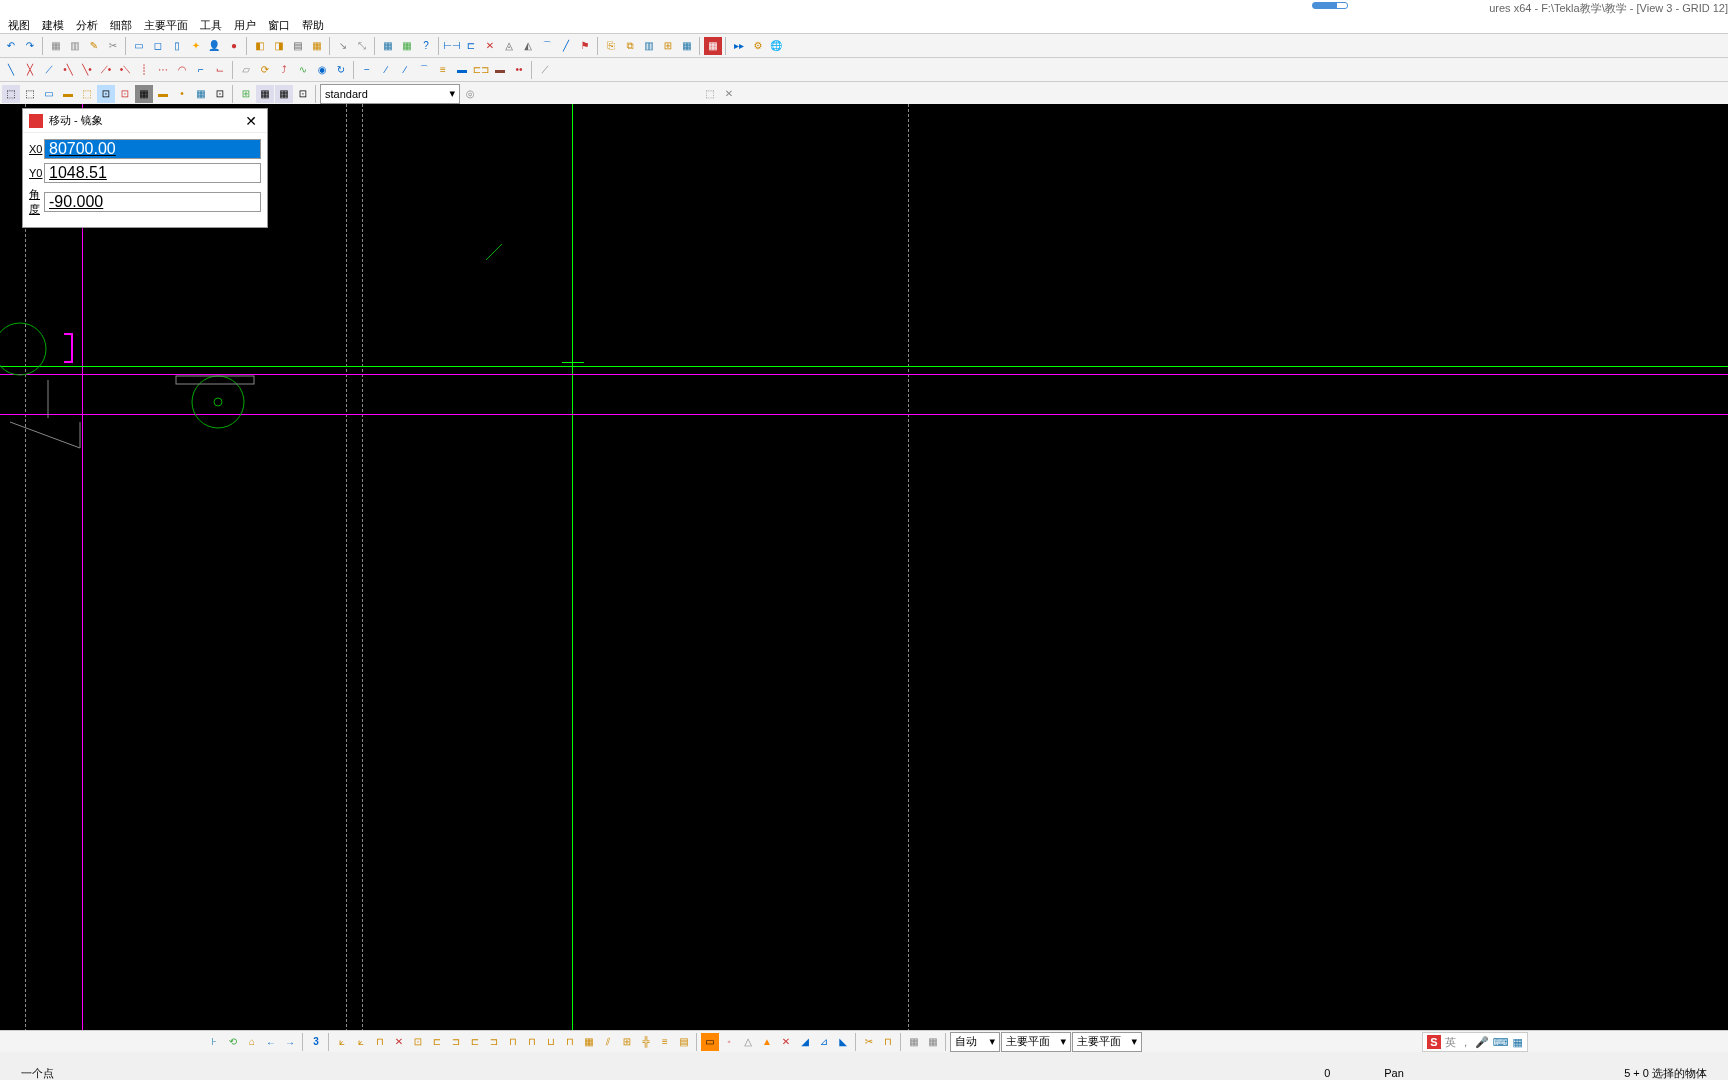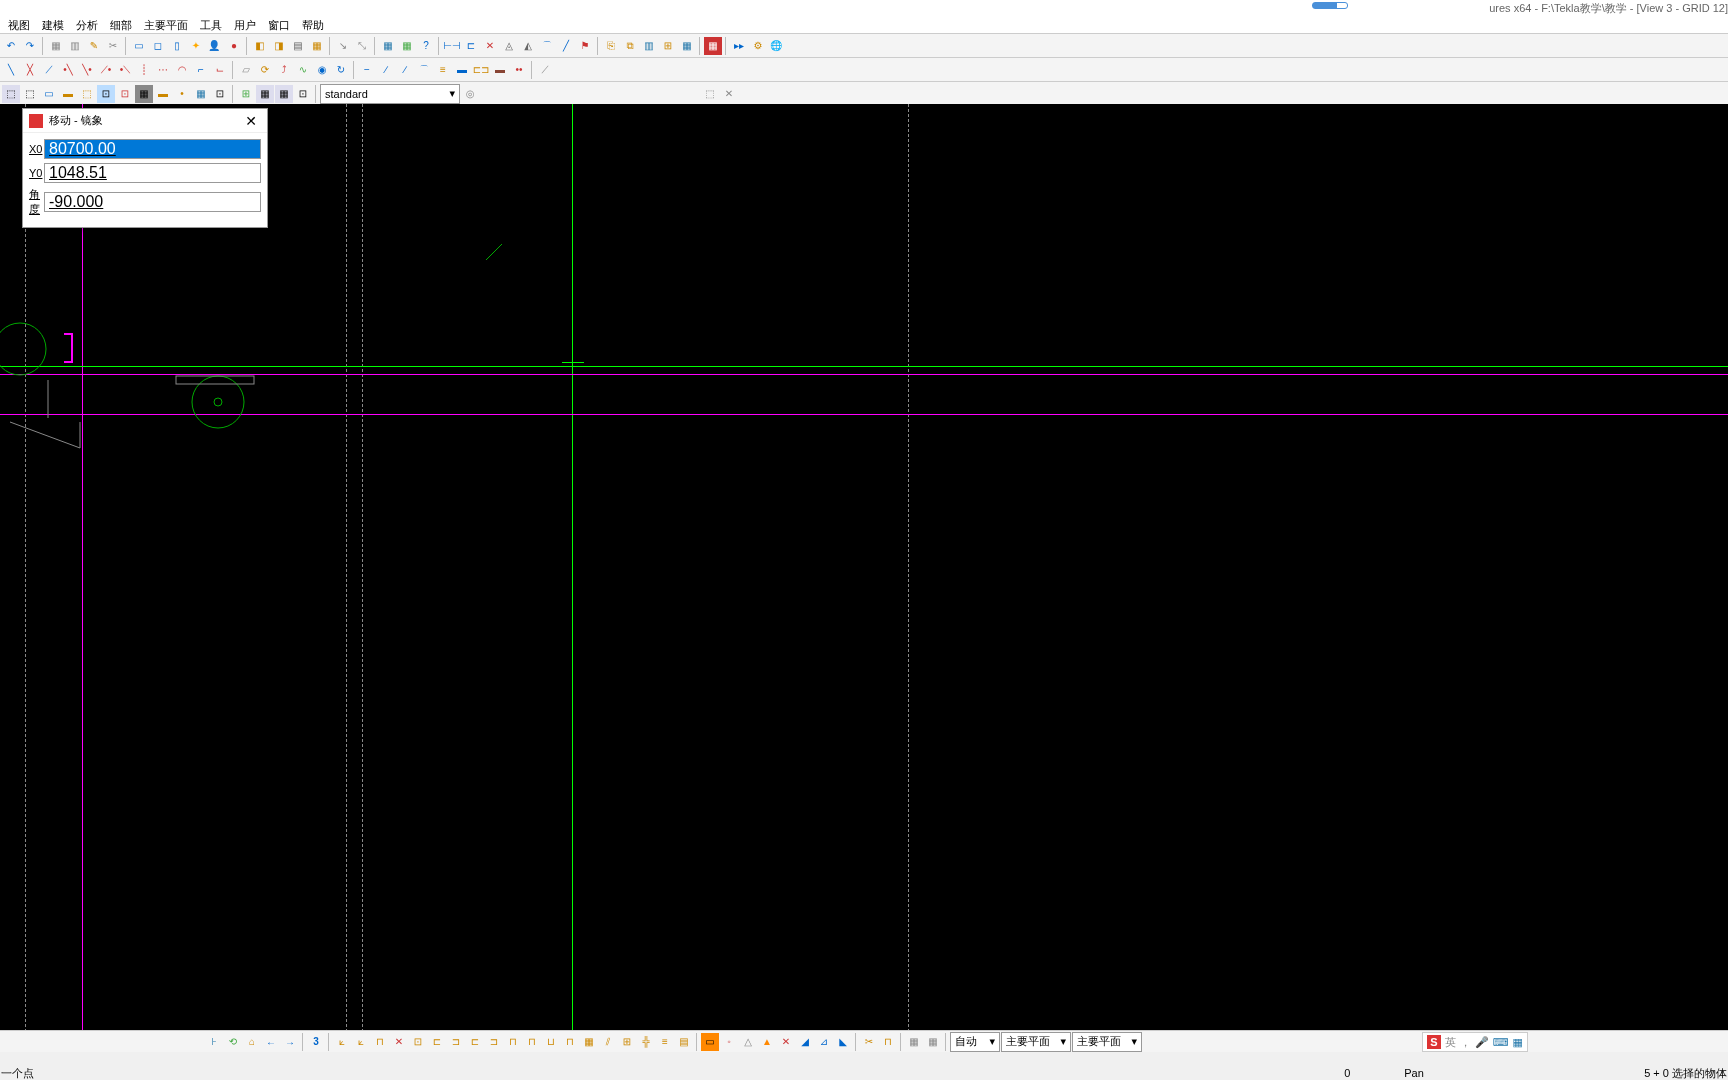--- a/index.html
+++ b/index.html
@@ -35,21 +35,21 @@
 .dialog-row { display: flex; align-items: center; margin-bottom: 4px; }
 .dialog-row label { width: 28px; font-size: 11px; }
 .dialog-row input { flex: 1; height: 20px; border: 1px solid #999; padding: 0 4px; font-size: 16px; }
 .dialog-row input.sel { background: #0078d7; color: #fff; }
 .dialog-buttons { display: flex; gap: 4px; padding: 4px 6px 8px; }
 .dialog-buttons button { flex: 1; height: 22px; border: 1px solid #999; background: #f0f0f0; cursor: pointer; font-size: 11px; }
 
 .bottombar { position: absolute; left: 0; right: 0; bottom: 28px; height: 22px; background: #f4f4f4; border-top: 1px solid #ccc; display: flex; align-items: center; padding: 0 4px; gap: 1px; }
 .bottombar .spacer { width: 200px; }
 
-.statusbar { position: absolute; left: 0; right: 0; bottom: 0; height: 14px; background: #f0f0f0; display: flex; align-items: center; font-size: 11px; padding: 0 1px; }
+.statusbar { position: absolute; left: 0; right: 0; bottom: 0; height: 14px; background: #f0f0f0; display: flex; align-items: center; font-size: 11px; padding: 0 21px; }
 .statusbar .left { flex: 1; }
 .statusbar .mid { width: 60px; }
 .statusbar .pan { width: 60px; }
 .statusbar .right { }
 
 .ime { position: absolute; right: 200px; bottom: 28px; height: 20px; display: flex; align-items: center; gap: 4px; background: #fff; border: 1px solid #ccc; padding: 0 4px; }
 .ime .sq { width: 14px; height: 14px; }
 </style>
 </head>
 <body>

